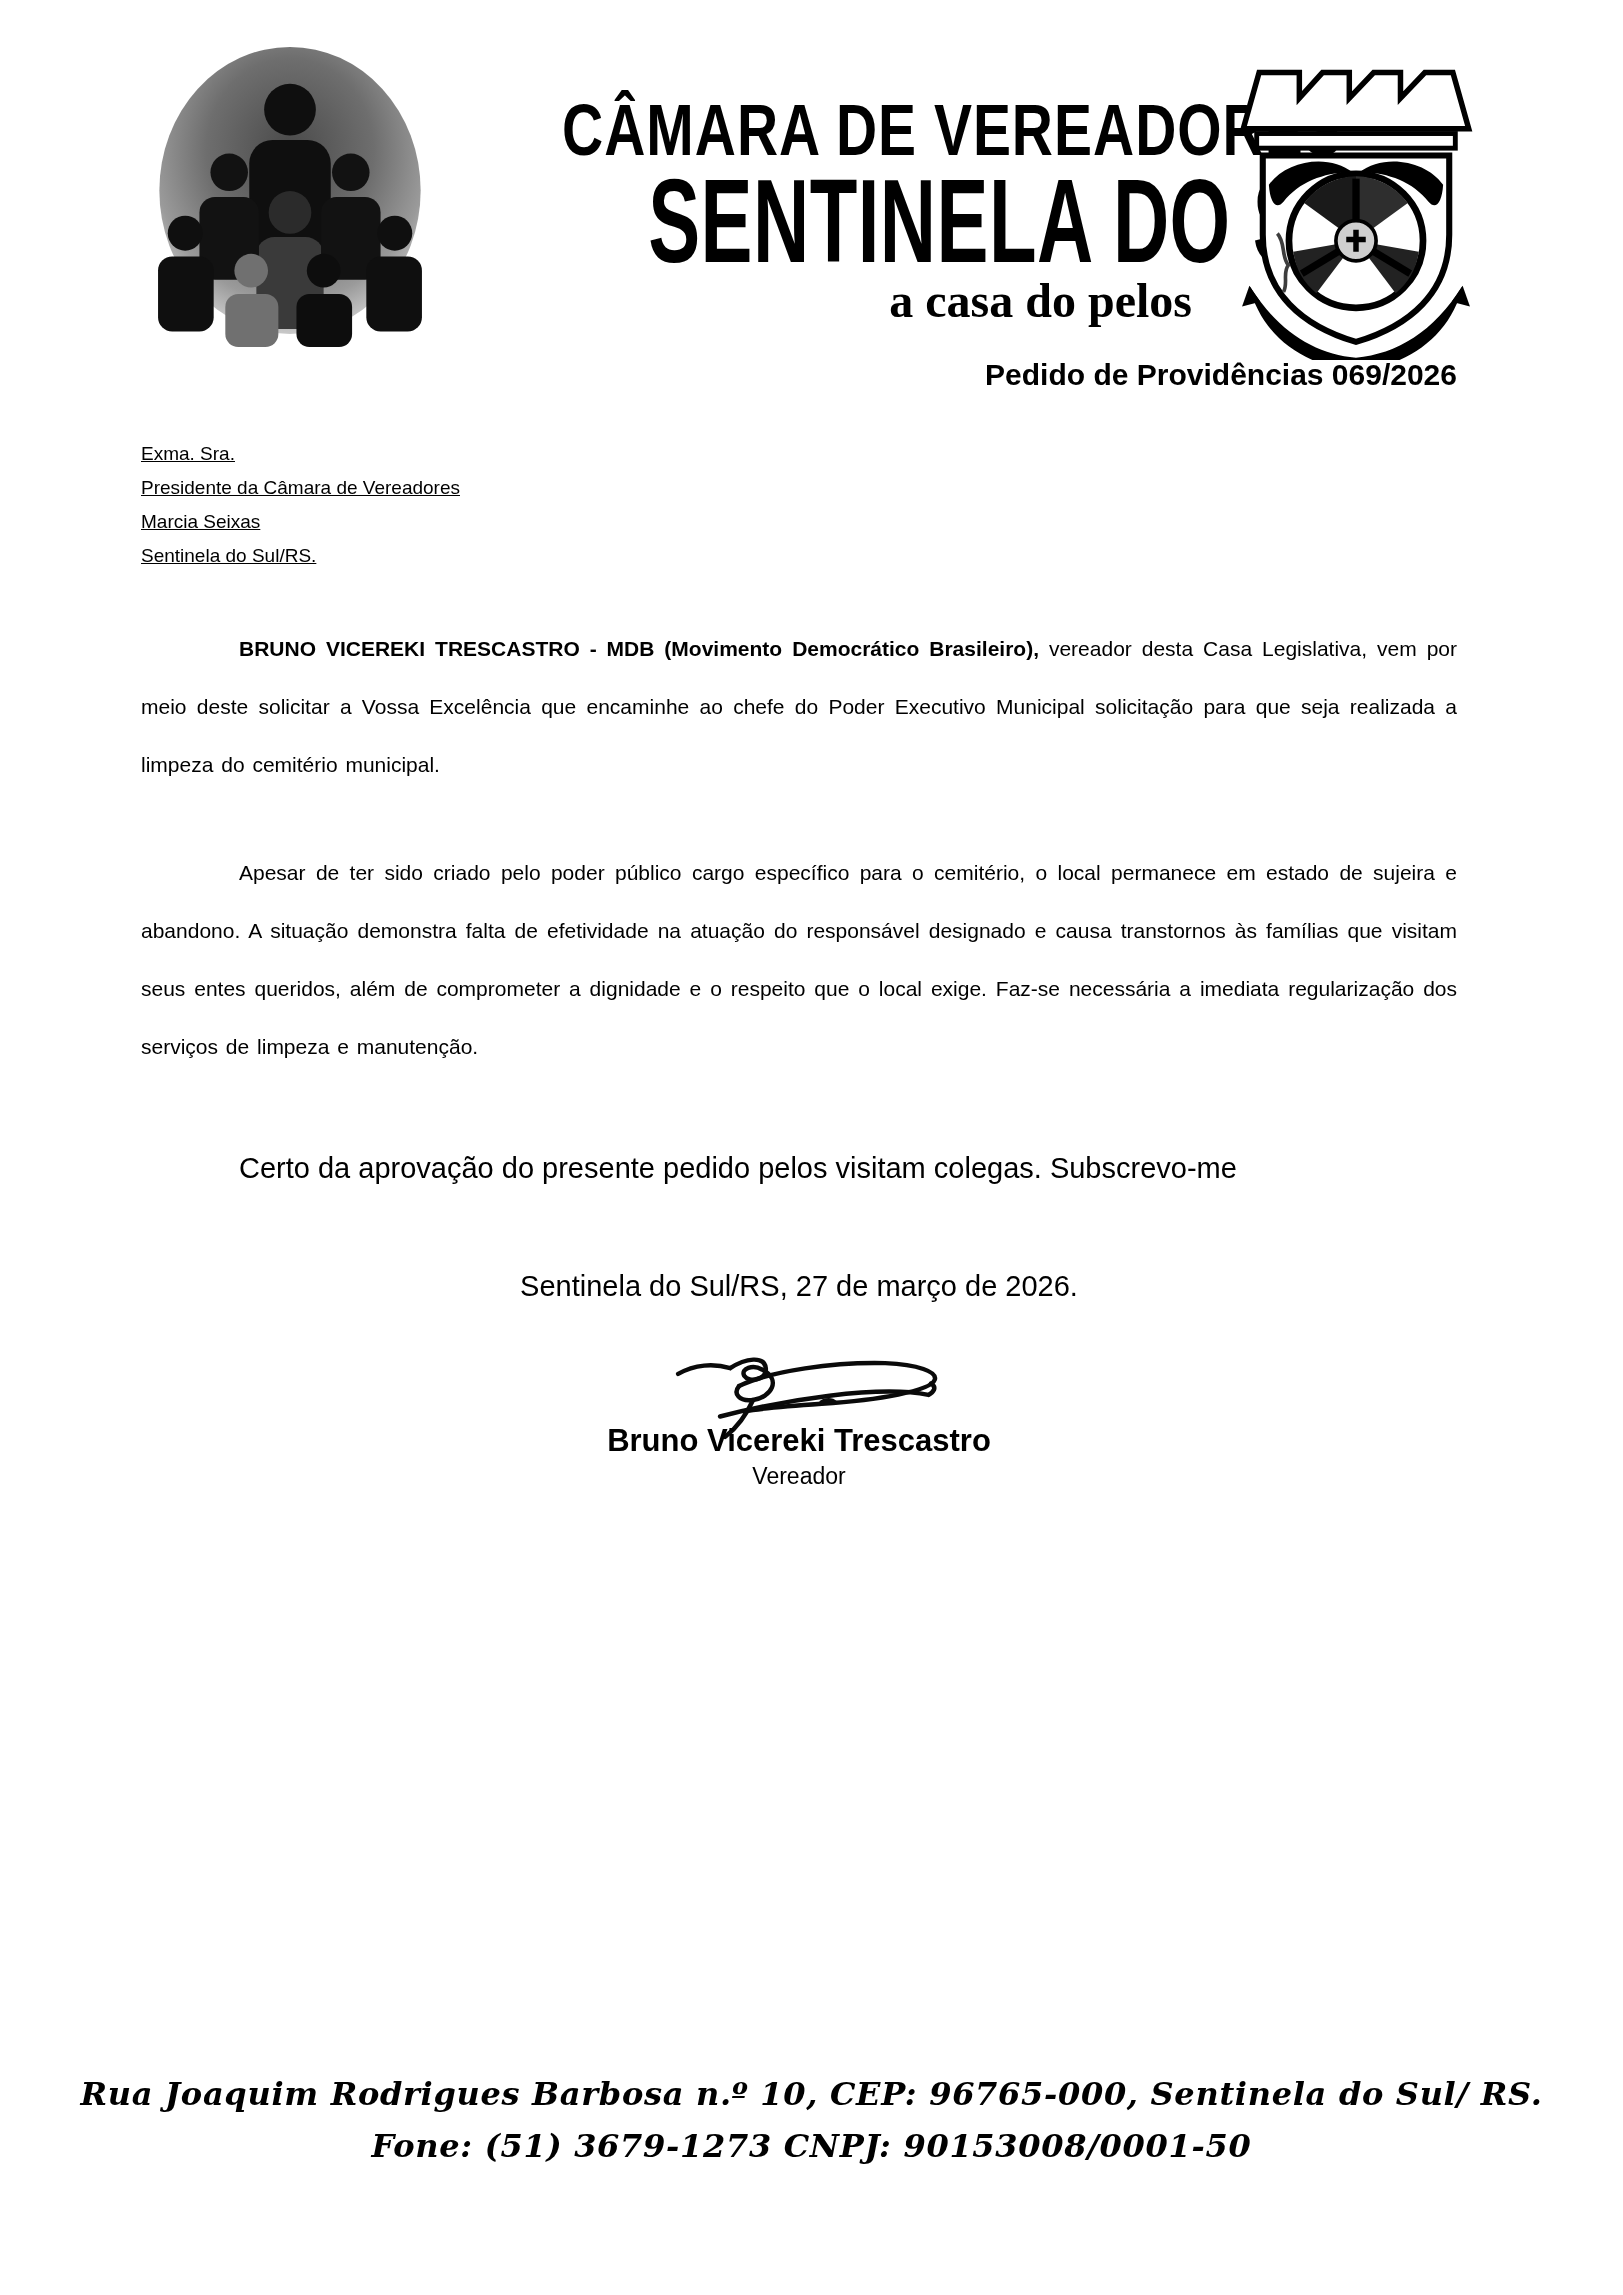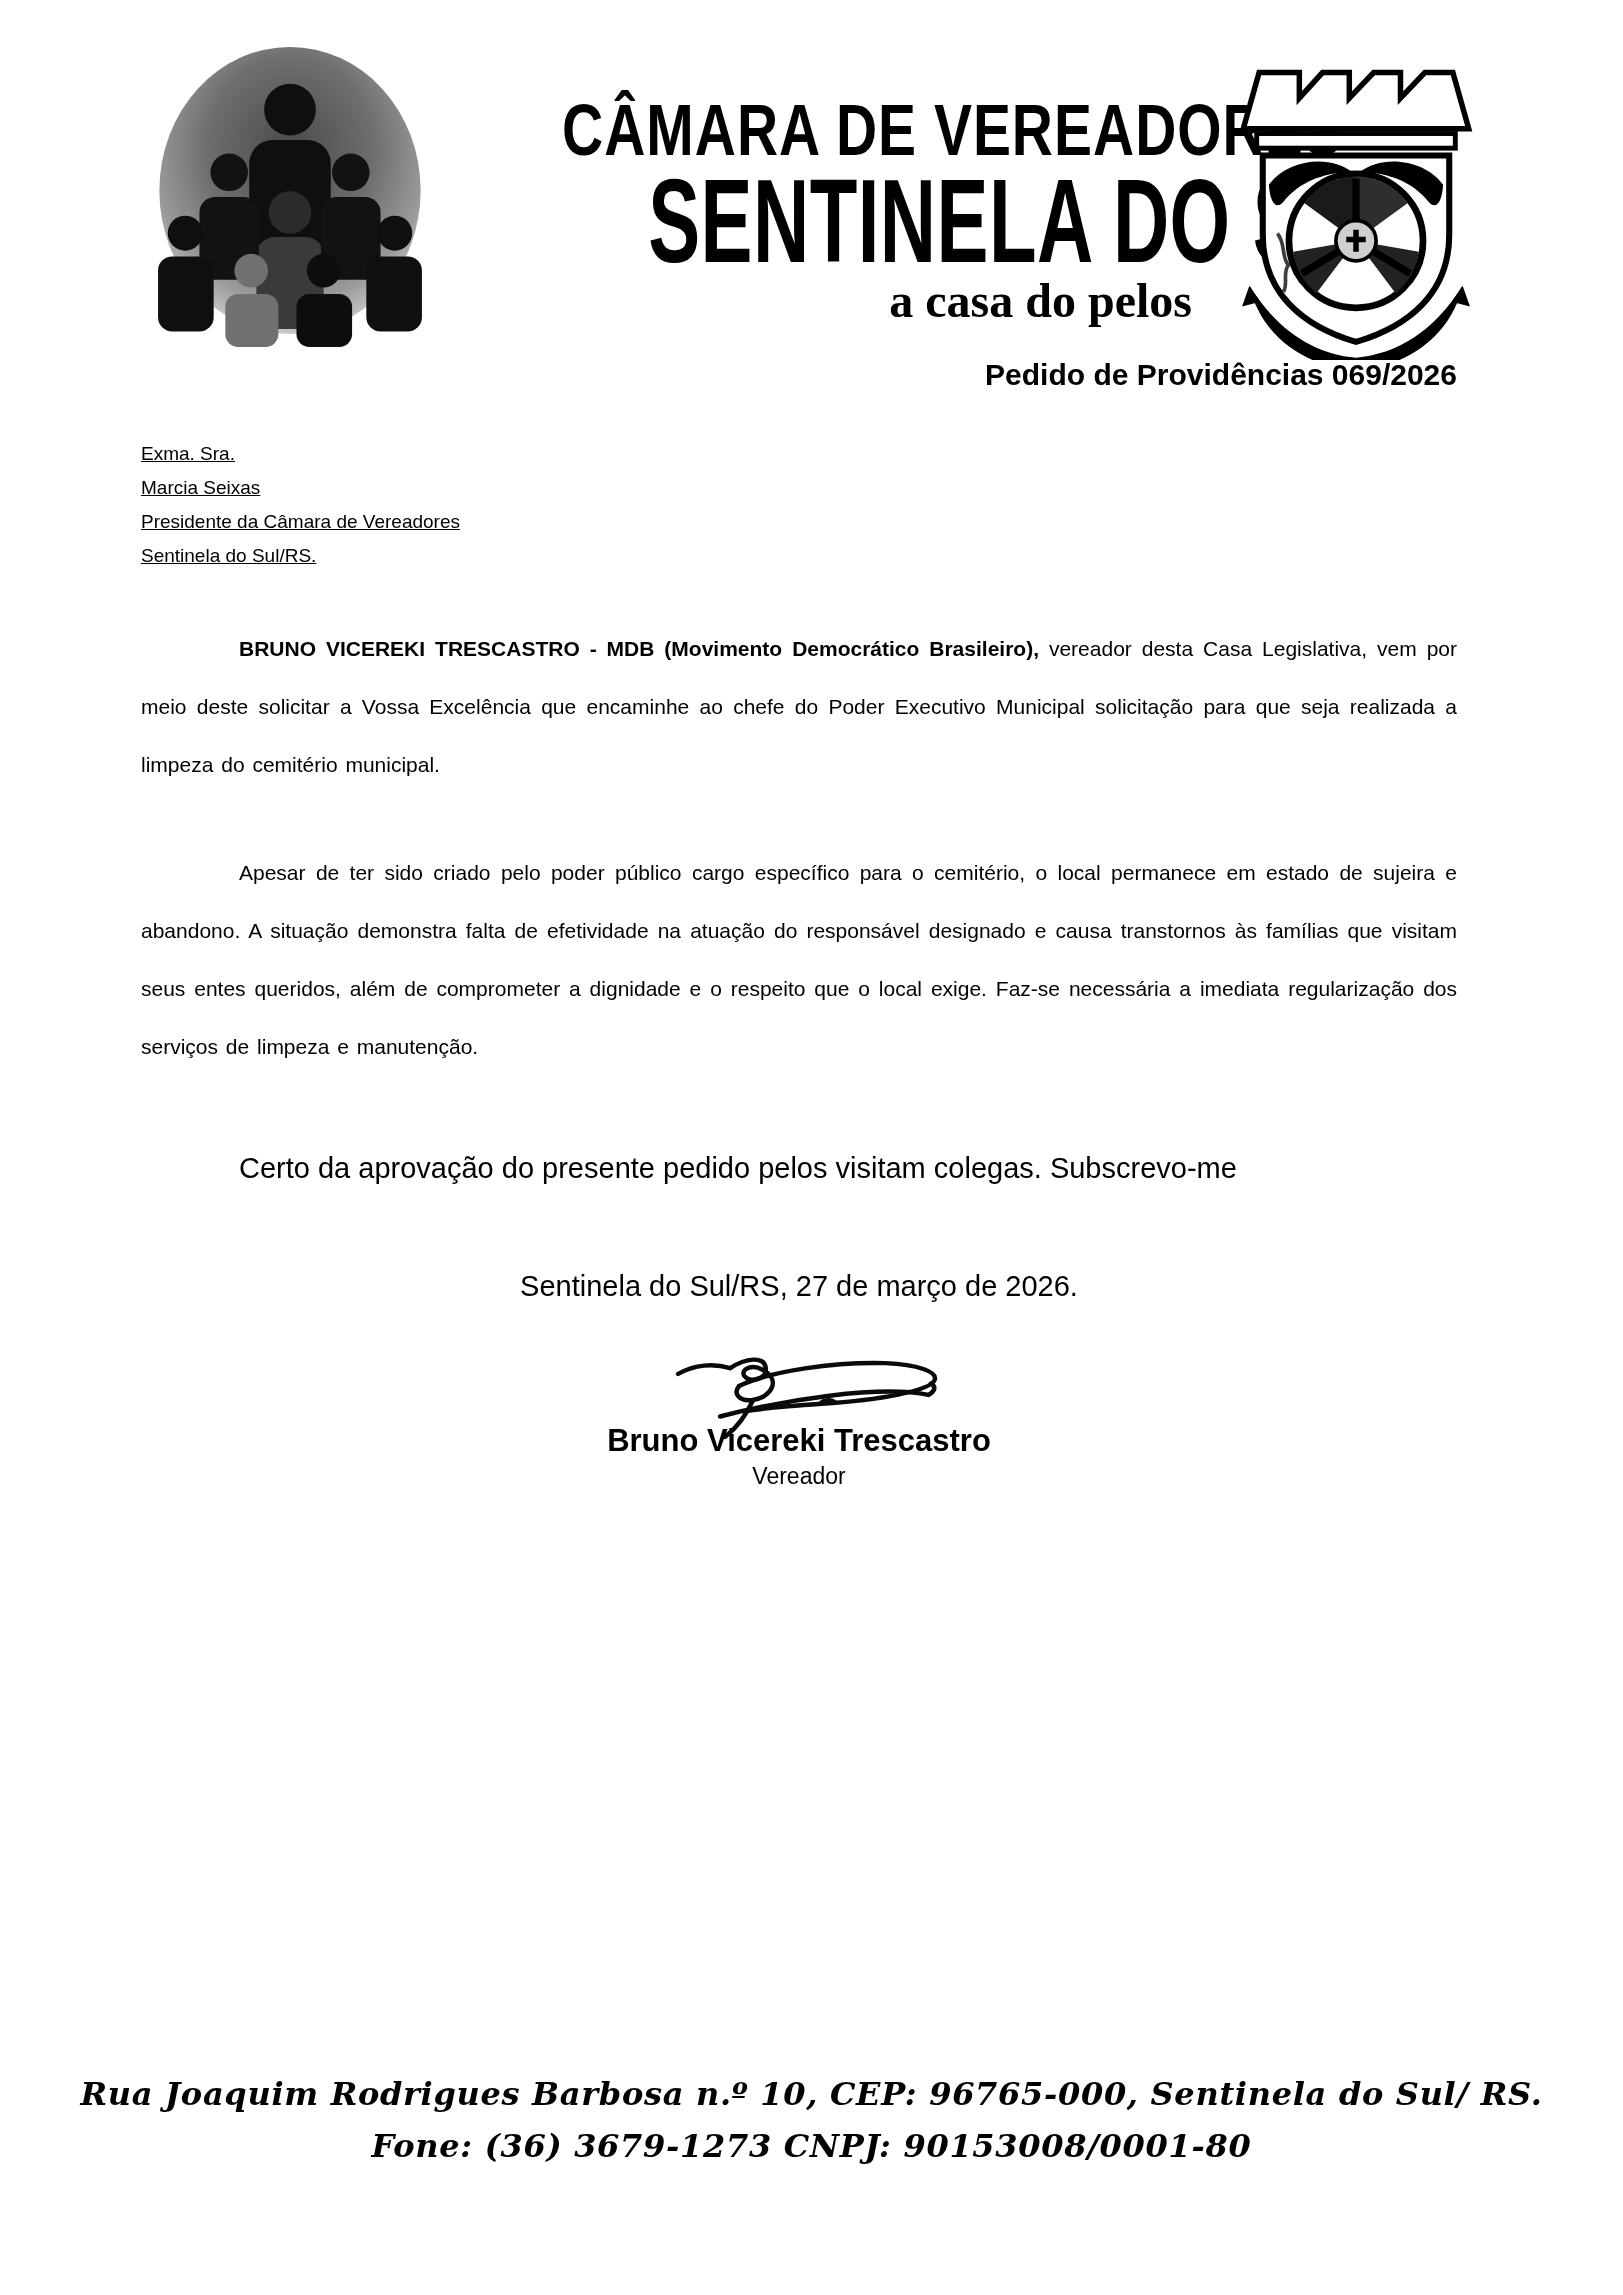--- a/index.html
+++ b/index.html
@@ -143,22 +143,22 @@
       <path d="M390,386 L402,420 L372,412 Z" fill="#000000"></path>
     </svg>
   </div>
 
   <div class="doc-title">Pedido de Providências 069/2026</div>
 
   <div class="content">
 
     <div class="address">
       <div>Exma. Sra.</div>
+      <div>Presidente da Câmara de Vereadores</div>
       <div>Marcia Seixas</div>
-      <div>Presidente da Câmara de Vereadores</div>
       <div>Sentinela do Sul/RS.</div>
     </div>
 
     <p class="para p1"><b>BRUNO VICEREKI TRESCASTRO - MDB (Movimento Democrático Brasileiro),</b><span> vereador desta Casa Legislativa, vem por meio deste solicitar a Vossa Excelência que encaminhe ao chefe do Poder Executivo Municipal solicitação para que seja realizada a limpeza do cemitério municipal.</span></p>
 
     <p class="para p2">Apesar de ter sido criado pelo poder público cargo específico para o cemitério, o local permanece em estado de sujeira e abandono. A situação demonstra falta de efetividade na atuação do responsável designado e causa transtornos às famílias que visitam seus entes queridos, além de comprometer a dignidade e o respeito que o local exige. Faz-se necessária a imediata regularização dos serviços de limpeza e manutenção.</p>
 
     <div class="closing">Certo da aprovação do presente pedido pelos visitam colegas. Subscrevo-me</div>
     <div class="dateline">Sentinela do Sul/RS, 27 de março de 2026.</div>
 
@@ -172,17 +172,17 @@
         </g>
         <path d="M236,98 c8,-7 22,-7 28,0 c-8,7 -22,7 -28,0 z" fill="#0a0a0a"></path>
       </svg>
       <div class="sig-name">Bruno Vicereki Trescastro</div>
       <div class="sig-role">Vereador</div>
     </div>
   </div>
 
   <div class="footer">
     <div>Rua Joaquim Rodrigues Barbosa n.º 10, CEP: 96765-000,  Sentinela do Sul/ RS.</div>
-    <div>Fone: (36) 3679-1273 CNPJ: 90153008/0001-80</div>
+    <div>Fone: (51) 3679-1273 CNPJ: 90153008/0001-50</div>
   </div>
 
 </div>
 
 
 </body></html>

